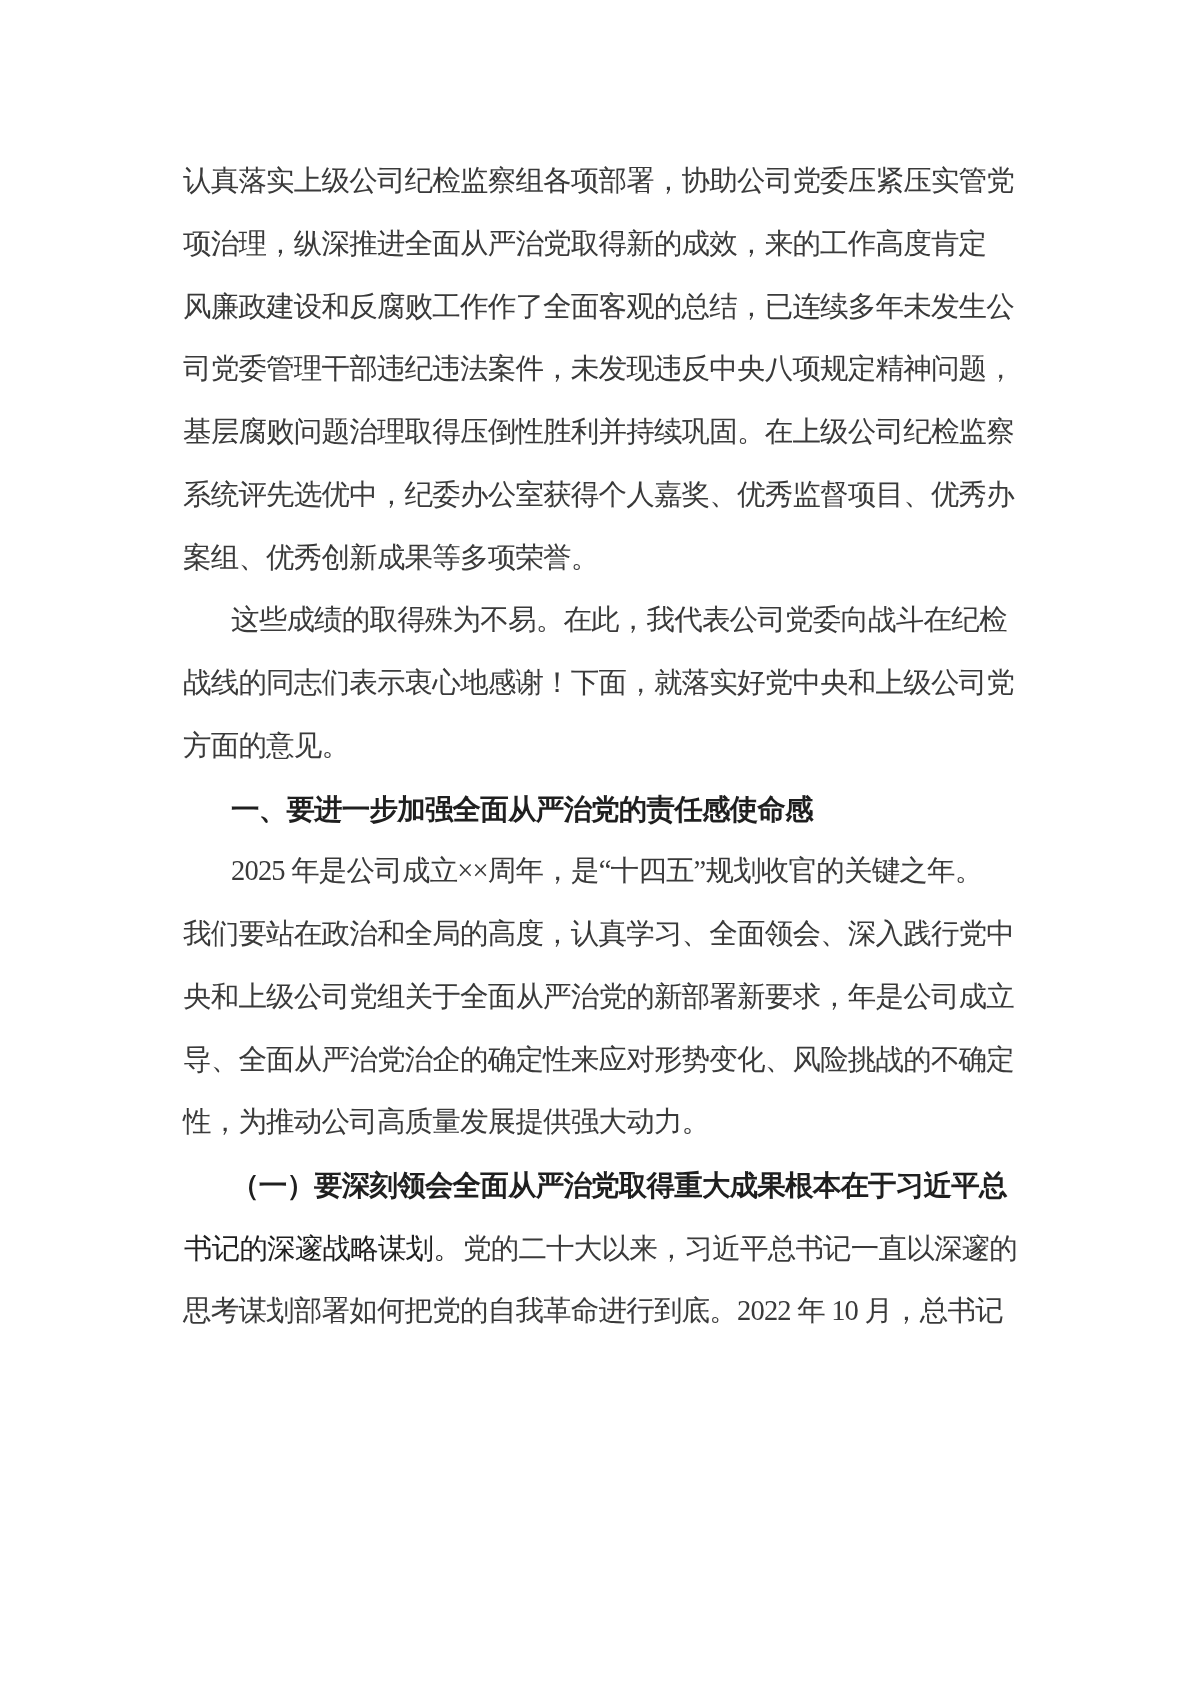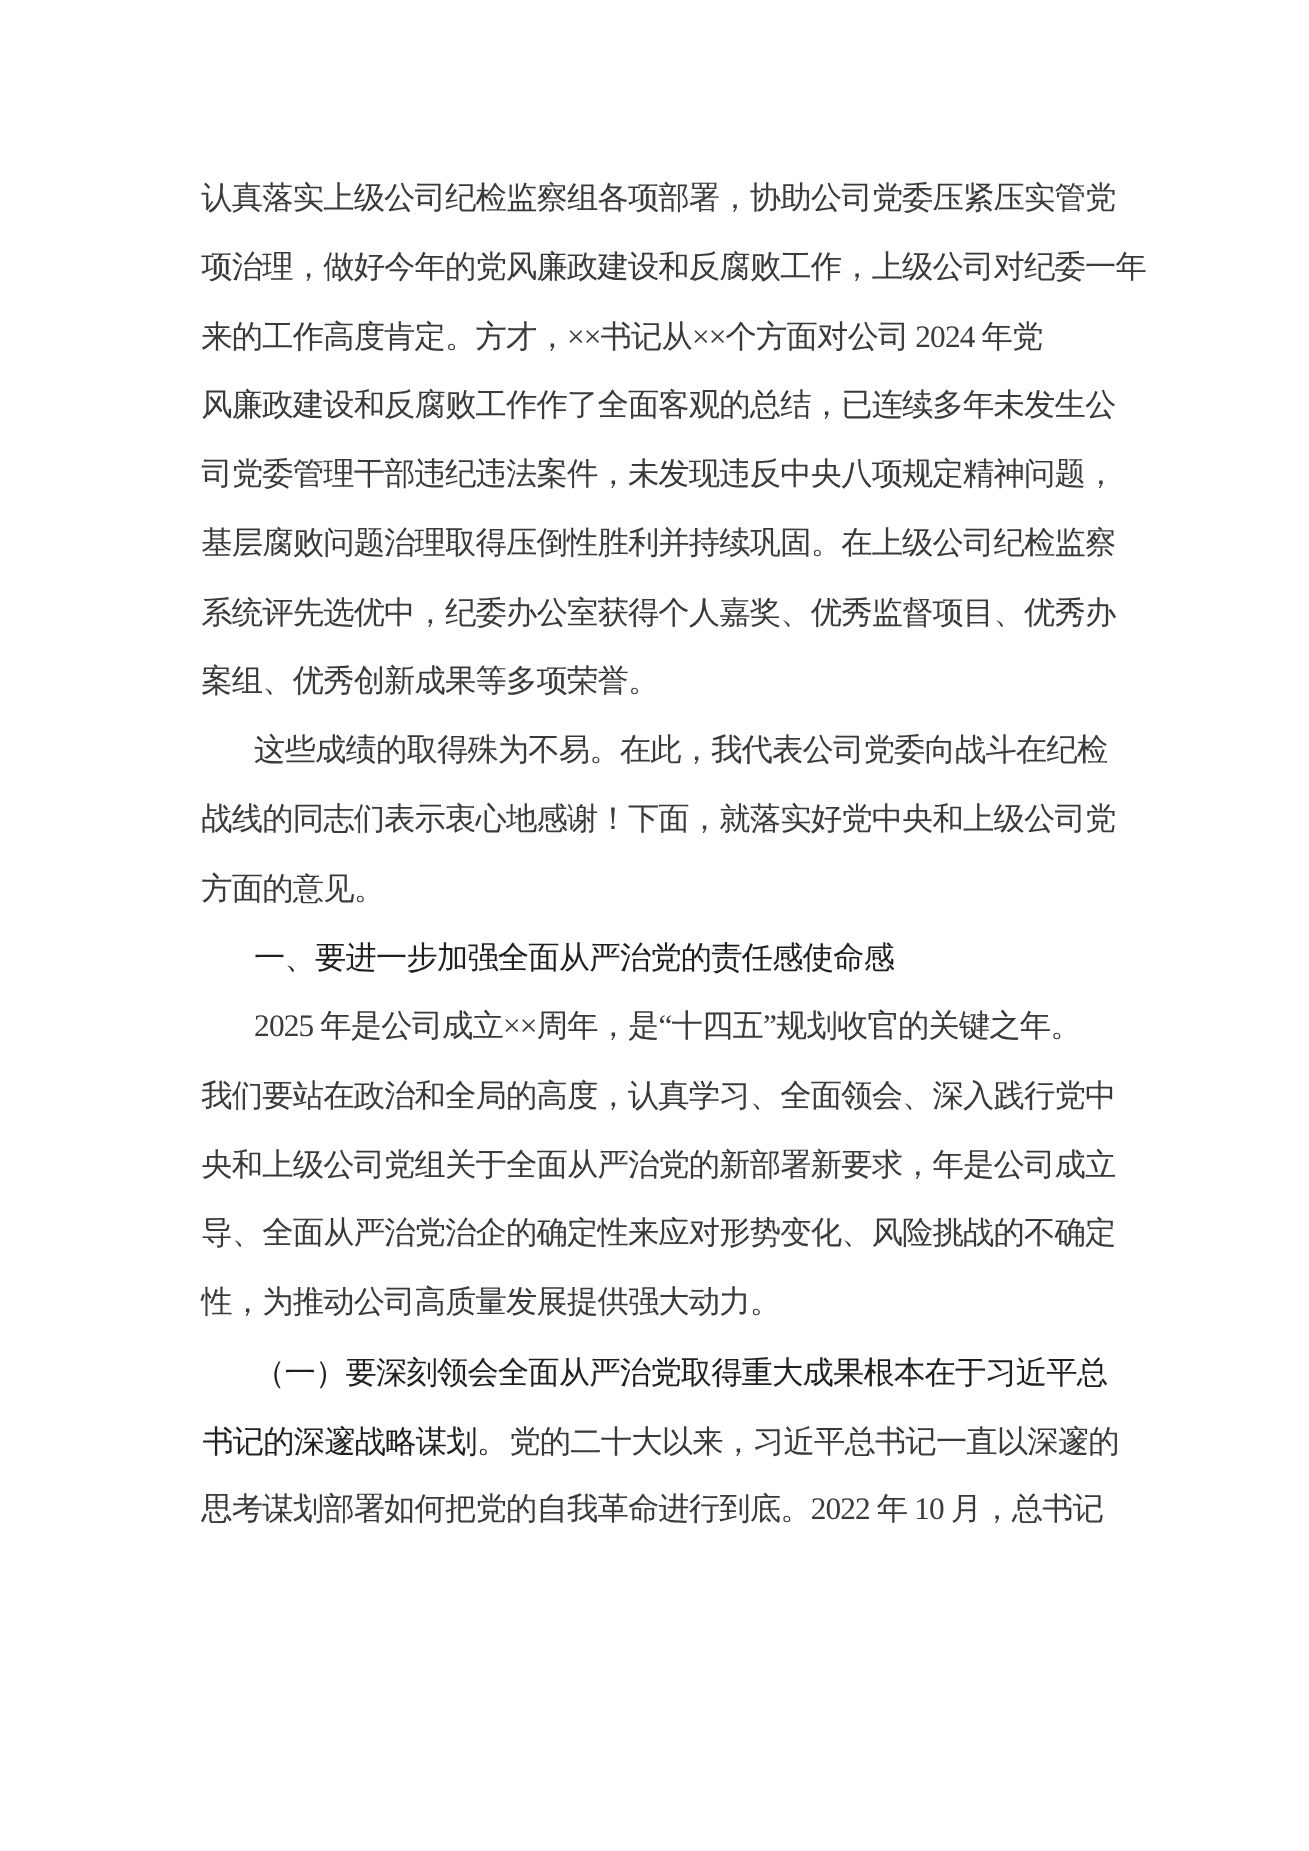--- a/index.html
+++ b/index.html
@@ -26,38 +26,37 @@
   .line {
     height: 62.75px;
     line-height: 62.75px;
     font-size: 28.5px;
     letter-spacing: -0.8px;
     white-space: nowrap;
   }
   .indent { padding-left: 49px; }
   .bold {
     font-family: "Liberation Sans", "DejaVu Sans", sans-serif;
-    font-weight: 400;
+    font-weight: 700;
     color: #1f1f1f;
   }
   .bold-seg {
     font-family: "Liberation Sans", "DejaVu Sans", sans-serif;
     font-weight: 400;
     color: #1f1f1f;
   }
 </style>
 </head>
 <body>
 
 <div class="doc-page">
   <div class="doc-content">
 
     <div class="line">认真落实上级公司纪检监察组各项部署，协助公司党委压紧压实管党</div>
-    <div class="line">项治理，做好今年的党风廉政建设和反腐败工作，上级公司对纪委一年</div>
-    <div class="line">来的工作高度肯定。方才，××书记从××个方面对公司 2024 年党</div>
+    <div class="line">项治理，纵深推进全面从严治党取得新的成效，来的工作高度肯定</div>
     <div class="line">风廉政建设和反腐败工作作了全面客观的总结，已连续多年未发生公</div>
     <div class="line">司党委管理干部违纪违法案件，未发现违反中央八项规定精神问题，</div>
     <div class="line">基层腐败问题治理取得压倒性胜利并持续巩固。在上级公司纪检监察</div>
     <div class="line">系统评先选优中，纪委办公室获得个人嘉奖、优秀监督项目、优秀办</div>
     <div class="line">案组、优秀创新成果等多项荣誉。</div>
 
     <div class="line indent">这些成绩的取得殊为不易。在此，我代表公司党委向战斗在纪检</div>
     <div class="line">战线的同志们表示衷心地感谢！下面，就落实好党中央和上级公司党</div>
     <div class="line">方面的意见。</div>
 

